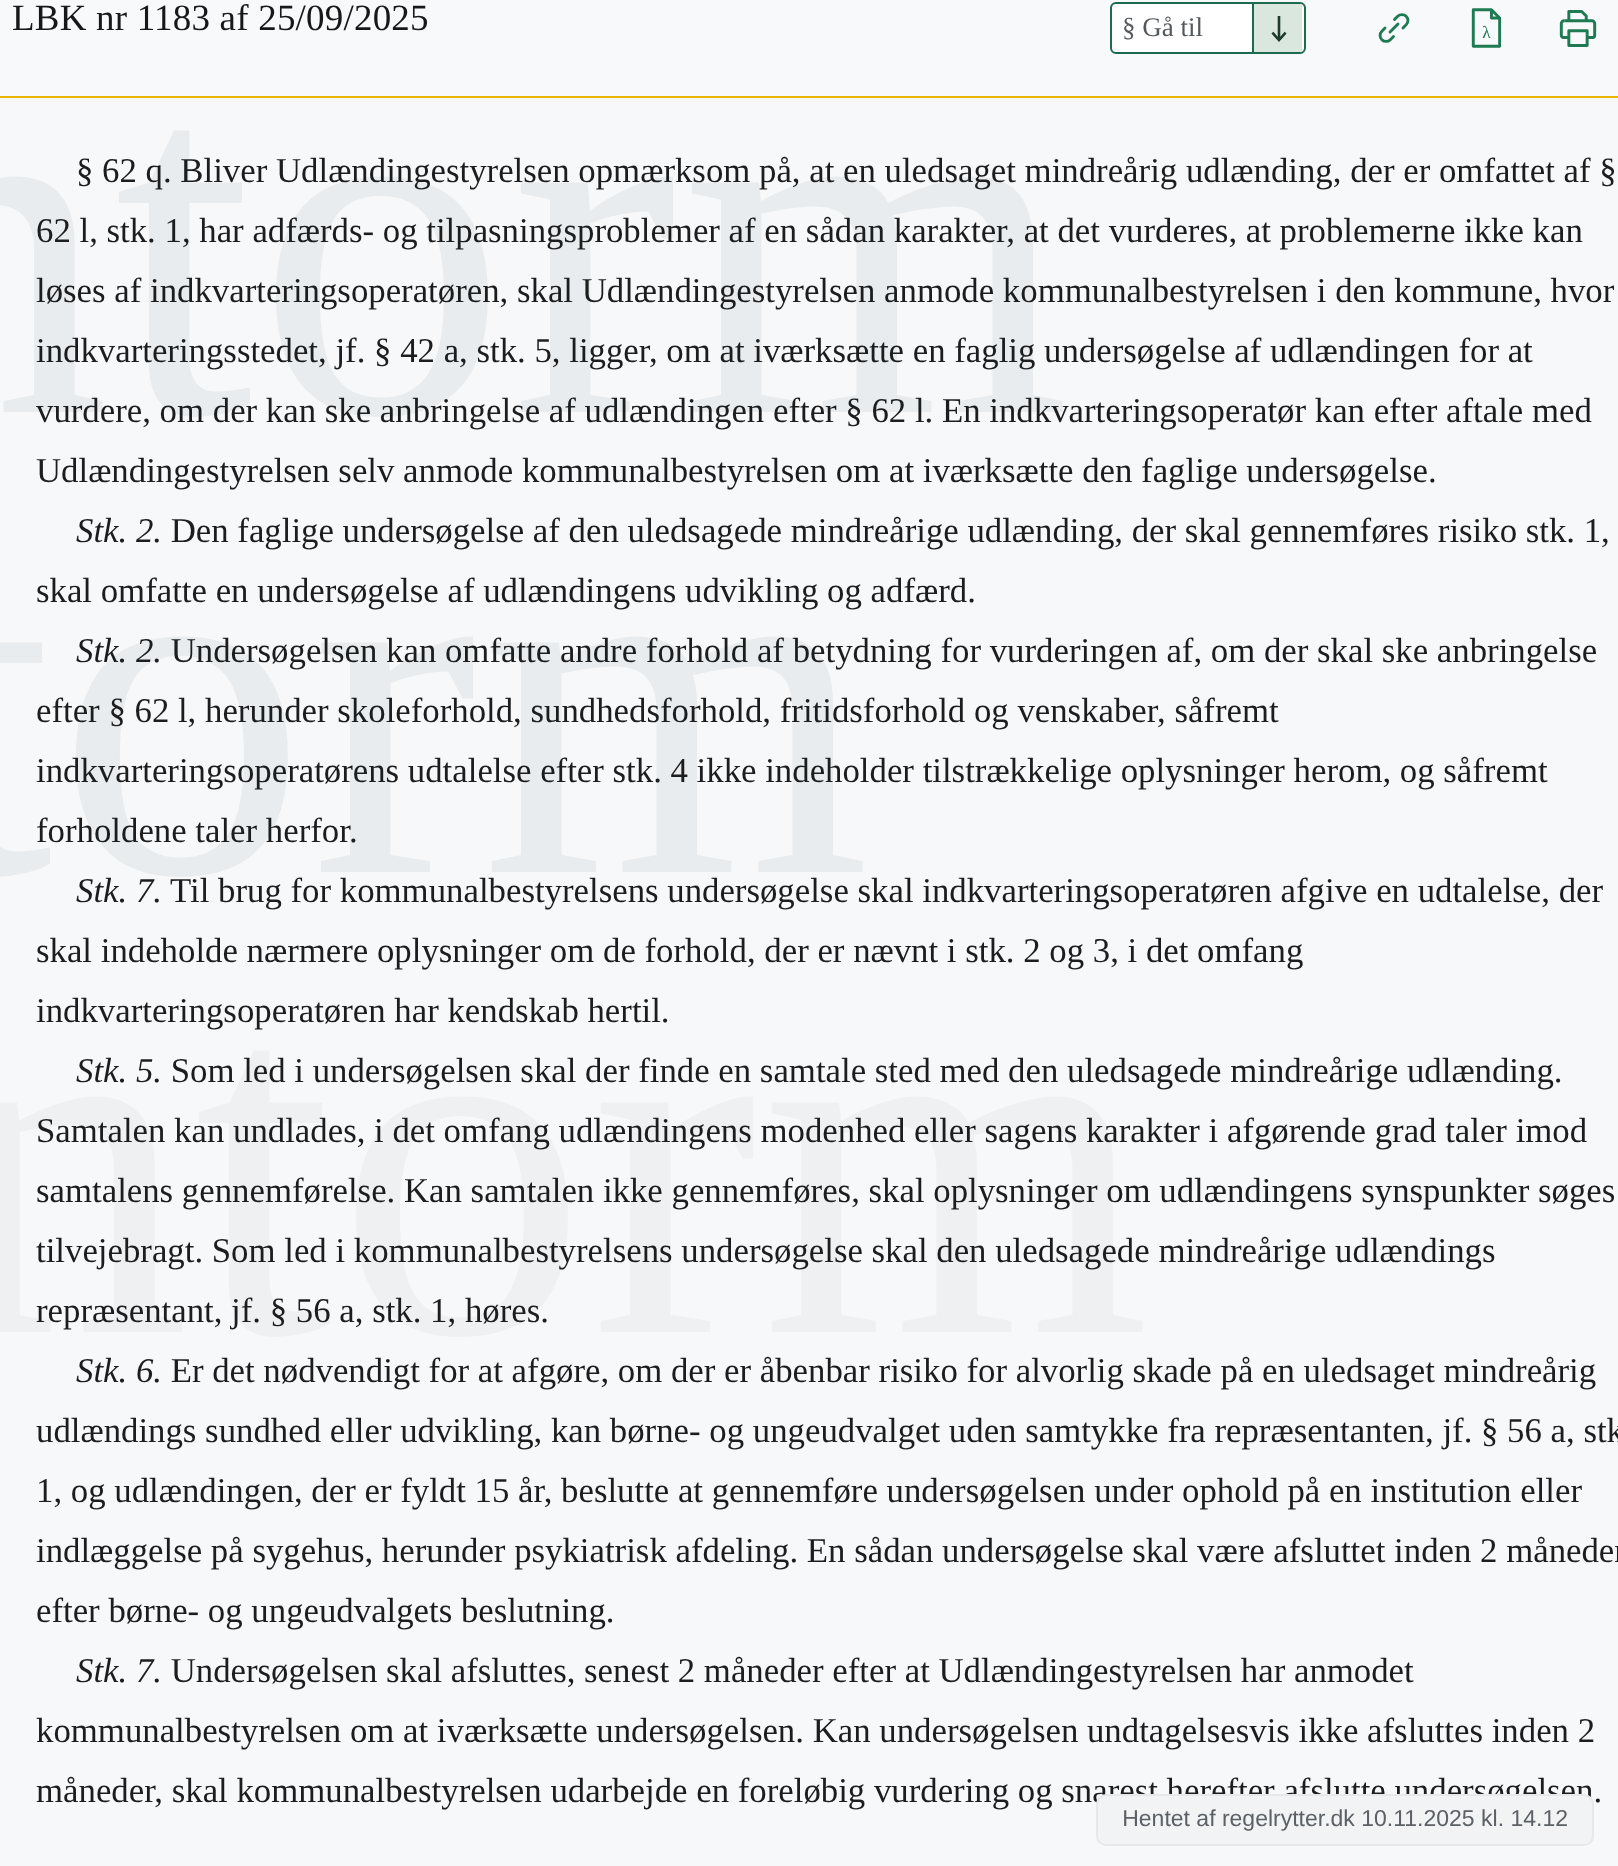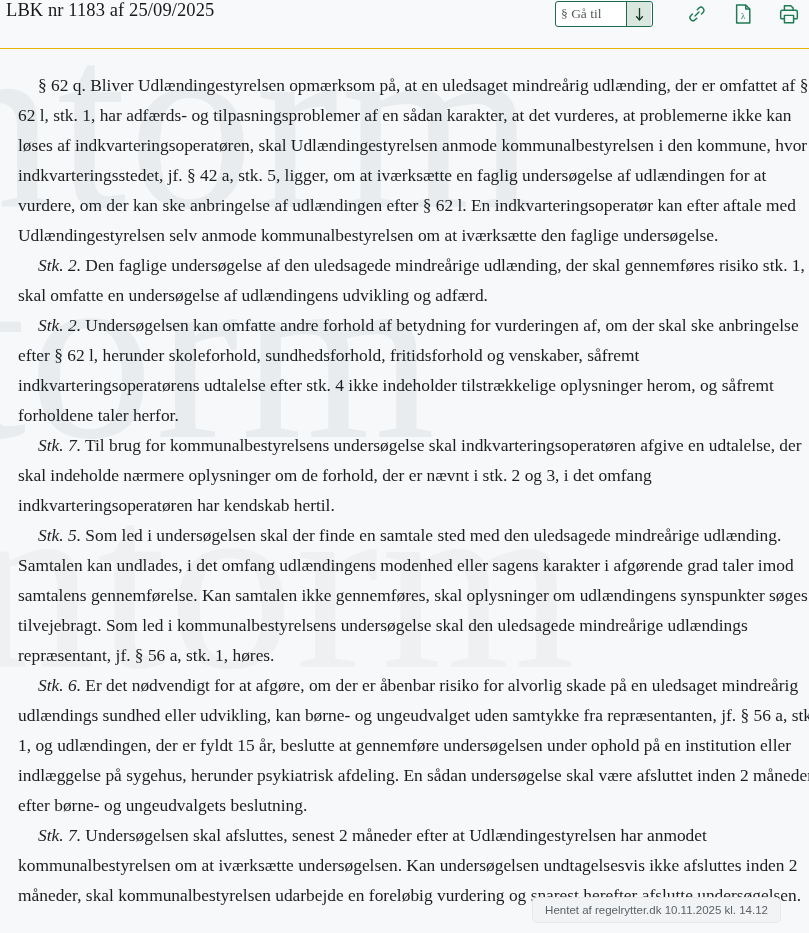--- a/index.html
+++ b/index.html
@@ -145,21 +145,21 @@
     word-spacing: 0px;
   }
   .para.first { margin-top: 21px; }
   .para .stk {
     font-style: italic;
   }
 
   
   .footer-badge {
     position: absolute;
-    right: 28px;
+    right: 12px;
     bottom: 10px;
     background: #f2f3f5;
     border: 1px solid #e6e8ea;
     border-radius: 5px;
     padding: 6px 12px;
     font-family: "Liberation Sans", "DejaVu Sans", sans-serif;
     font-size: 11.5px;
     color: #5b6166;
     white-space: nowrap;
     z-index: 6;

